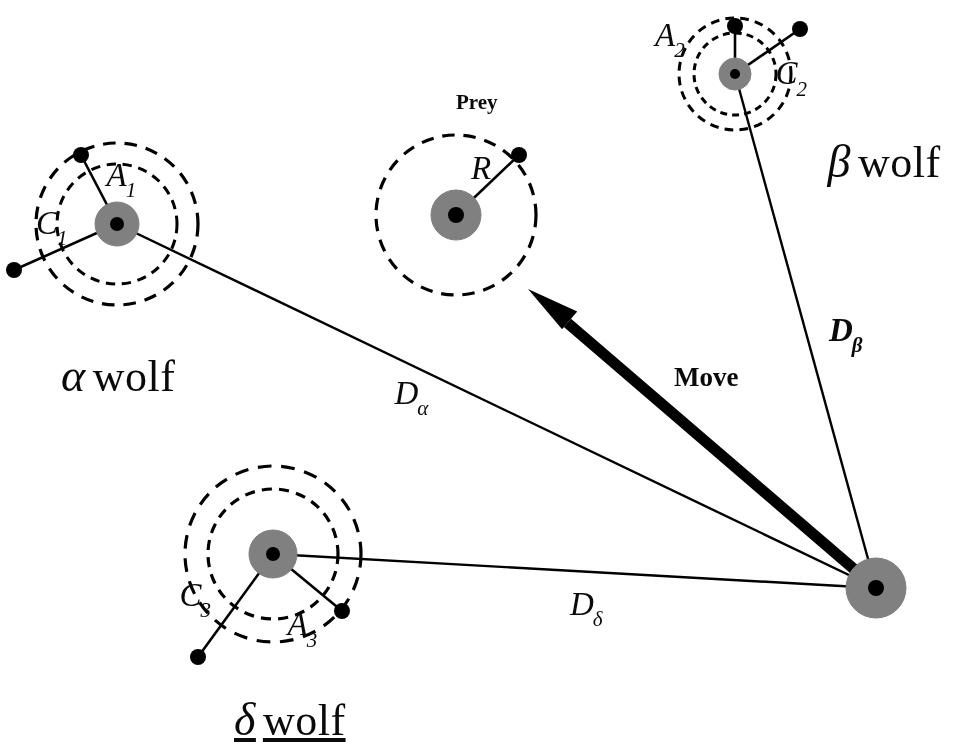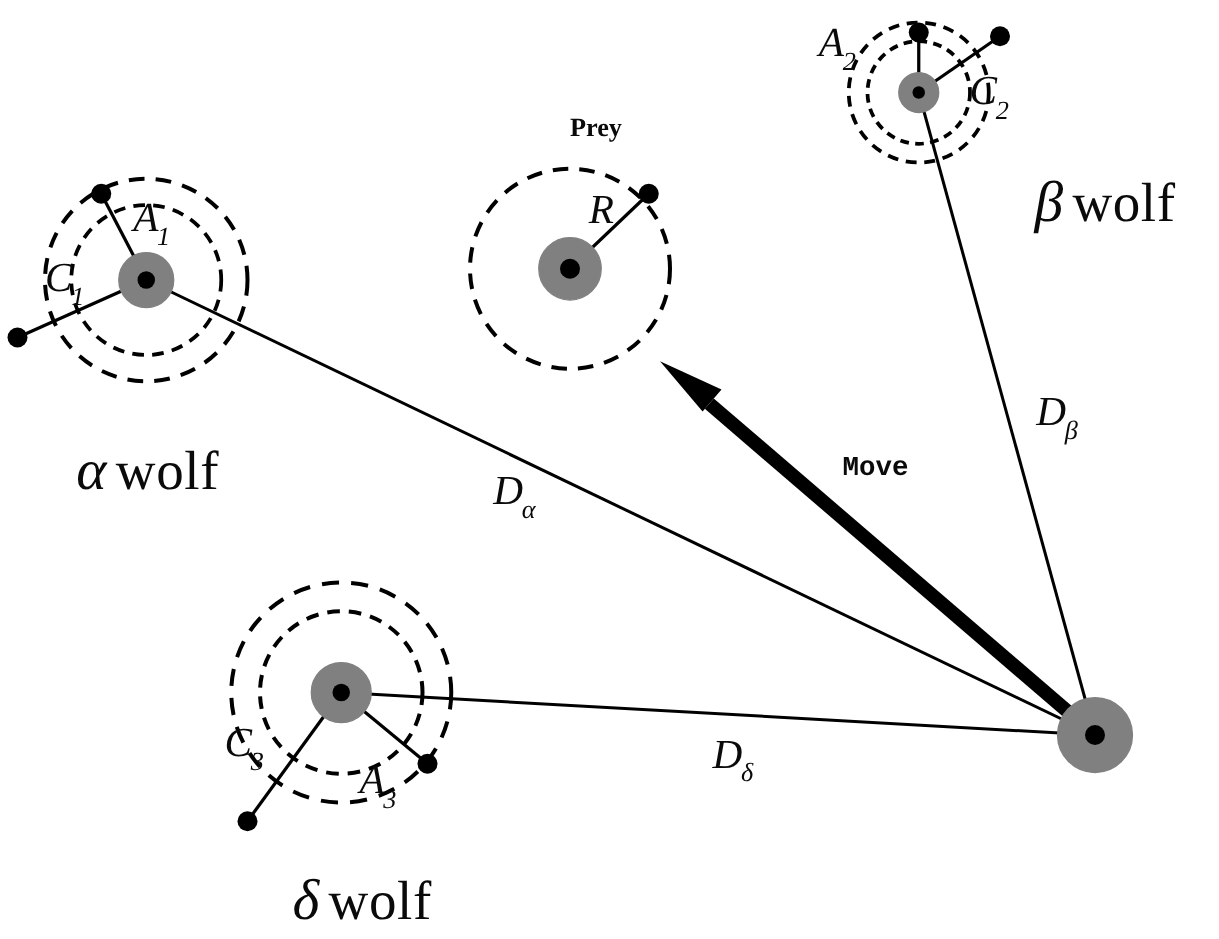--- a/index.html
+++ b/index.html
@@ -46,23 +46,23 @@
   }
   .lbl-math .sub {
     font-size: 21px;
     font-style: italic;
     vertical-align: sub;
     position: relative;
     top: 4px;
     left: -1px;
   }
   .lbl-bold {
-    font-family: Liberation Mono, monospace;
+    font-family: Liberation Serif, serif;
     font-weight: bold;
-    font-size: 22px;
+    font-size: 27px;
   }
   .lbl-prey {
     font-family: "Liberation Serif", "DejaVu Serif", serif;
     font-weight: bold;
     font-size: 21px;
     margin-left: 20px;
   }
 </style>
 </head>
 <body>
@@ -108,19 +108,19 @@
     </svg>
 <div class="lbl lbl-math" style="left: 106.5px; top: 158.5px;">A<span class="sub">1</span></div>
     <div class="lbl lbl-math" style="left: 36px; top: 206.5px;">C<span class="sub">1</span></div>
     <div class="lbl lbl-math" style="left: 655px; top: 18.5px;">A<span class="sub">2</span></div>
     <div class="lbl lbl-math" style="left: 775.5px; top: 57px;">C<span class="sub">2</span></div>
     <div class="lbl lbl-math" style="left: 287.5px; top: 608px;">A<span class="sub">3</span></div>
     <div class="lbl lbl-math" style="left: 179.5px; top: 578.5px;">C<span class="sub">3</span></div>
     <div class="lbl lbl-math" style="left: 471px; top: 151.5px;">R</div>
     <div class="lbl lbl-wolf" style="left: 61px; top: 353px;"><span class="gl">α</span>wolf</div>
     <div class="lbl lbl-wolf" style="left: 827.5px; top: 103px; margin-top: 36px;"><span class="gl">β</span>wolf</div>
-    <div class="lbl lbl-wolf" style="left: 234px; top: 697px;"><span class="gl">δ</span>wolf</div>
+    <div class="lbl lbl-wolf" style="left: 234px; top: 697px; text-decoration: underline;"><span class="gl">δ</span>wolf</div>
     <div class="lbl lbl-prey" style="left: 436px; top: 91.5px;">Prey</div>
     <div class="lbl lbl-math" style="left: 394.5px; top: 376.5px;">D<span class="sub">α</span></div>
-    <div class="lbl lbl-math" style="left: 829px; top: 313.5px;">D<span class="sub">β</span></div>
+    <div class="lbl lbl-math" style="left: 829px; top: 313.5px; font-weight: bold;">D<span class="sub">β</span></div>
     <div class="lbl lbl-math" style="left: 570px; top: 587.5px;">D<span class="sub">δ</span></div>
     <div class="lbl lbl-bold" style="left: 674px; top: 364px;">Move</div>
   </div>
 
 </body></html>

